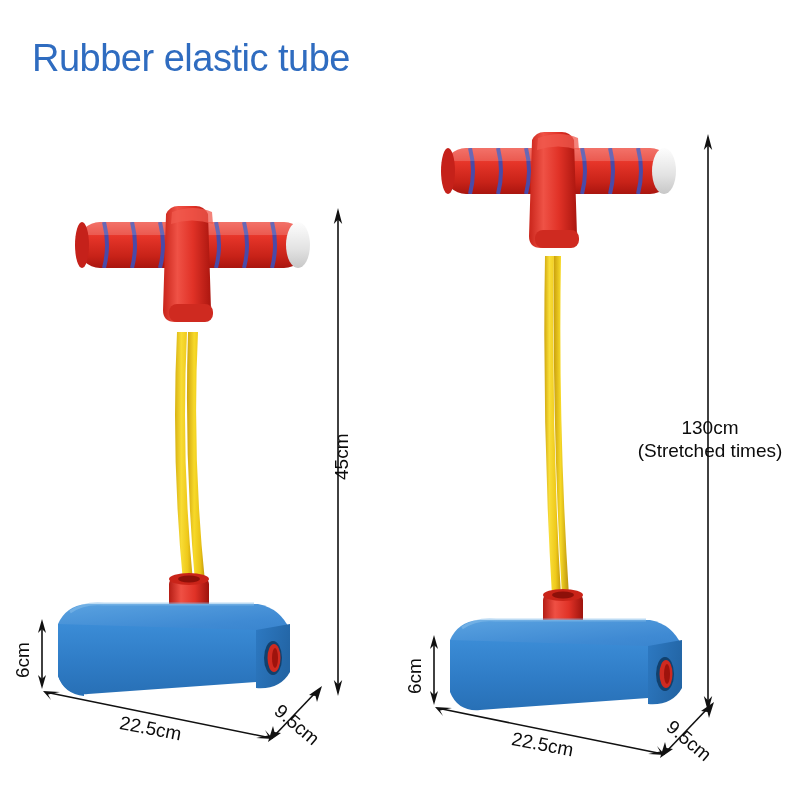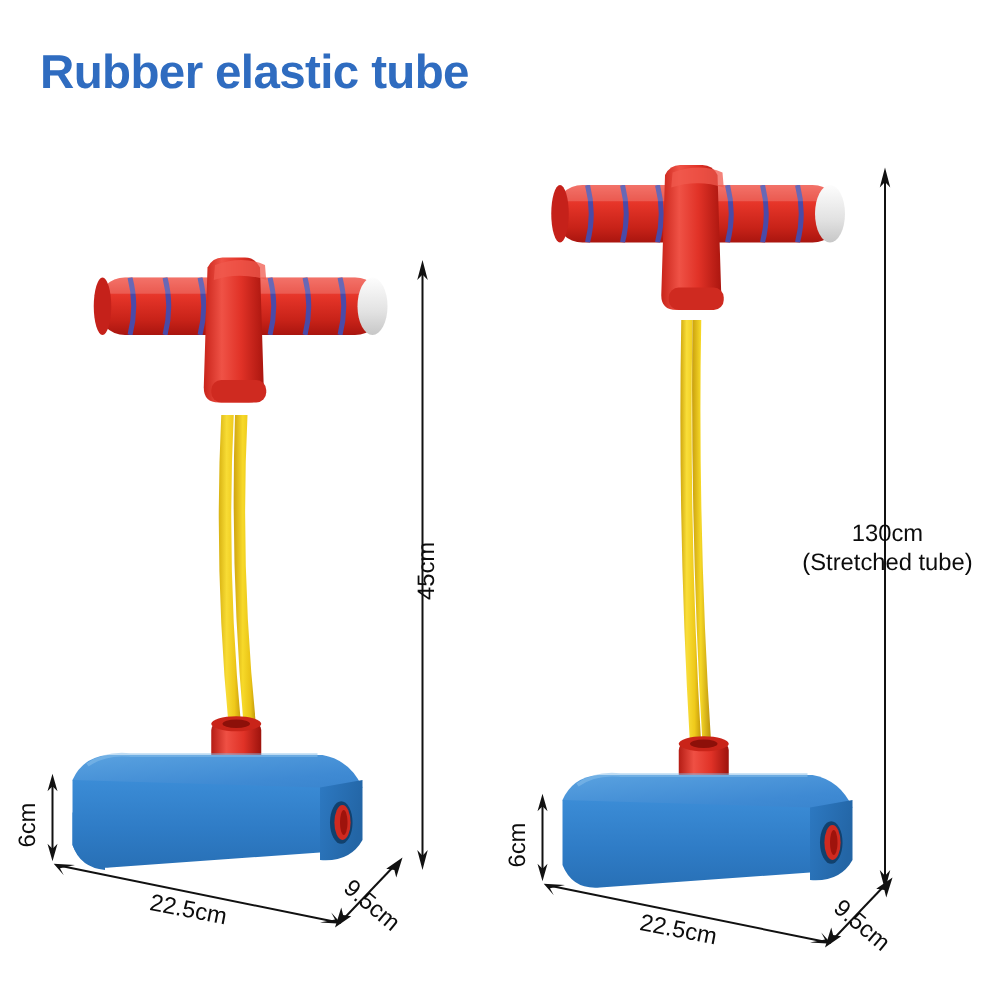--- a/index.html
+++ b/index.html
@@ -10,21 +10,21 @@
     overflow:hidden;
     position:relative;
   }
   #stage{position:absolute;left:0;top:0;width:800px;height:800px;}
 
   
   .title{
     position:absolute;
     left:32px; top:36px;
     font-size:38px;
-    font-weight:bold;
+    font-weight:normal;
     line-height:1.18;
     letter-spacing:-0.5px;
     color:#2f6cc0;
     white-space:nowrap;
   }
   .title .l2{display:block;}
 
   
   .product{position:absolute;}
 
@@ -357,21 +357,21 @@
 
     <div class="dim" style="left:296px;top:116px;width:24px;height:582px;">
       <svg width="24" height="582" viewBox="0 0 24 582">
         <line x1="12" y1="10" x2="12" y2="572" stroke="#111111" stroke-width="1.6"></line>
         <path d="M12 2 l4.2 16 l-4.2 -4.5 l-4.2 4.5 z" fill="#111111"></path>
         <path d="M12 580 l4.2 -16 l-4.2 4.5 l-4.2 -4.5 z" fill="#111111"></path>
       </svg>
     </div>
     <div class="dim-label stacked" style="left:221px;top:400px;width:178px;">
       <span>130cm</span>
-      <span class="sub">(Stretched tube)</span>
+      <span class="sub">(Stretched times)</span>
     </div>
 
     <div class="dim" style="left:24px;top:618px;width:20px;height:72px;">
       <svg width="20" height="72" viewBox="0 0 20 72">
         <line x1="10" y1="8" x2="10" y2="64" stroke="#111111" stroke-width="1.6"></line>
         <path d="M10 1 l4 14 l-4 -4 l-4 4 z" fill="#111111"></path>
         <path d="M10 71 l4 -14 l-4 4 l-4 -4 z" fill="#111111"></path>
       </svg>
     </div>
     <div class="dim-label vert" style="left:4px;top:678px;">6cm</div>

